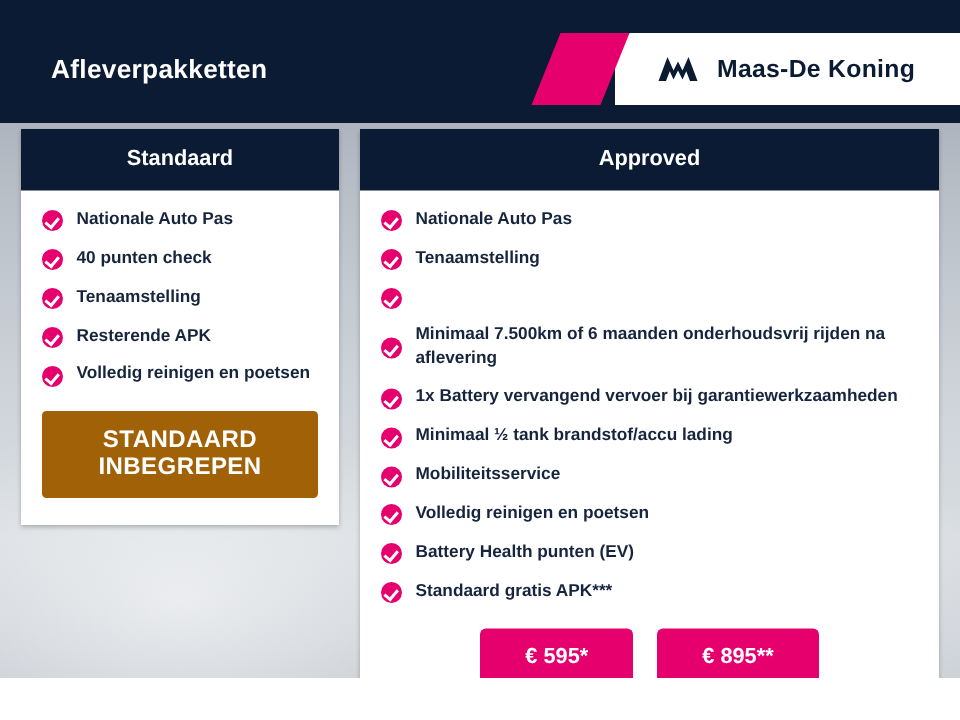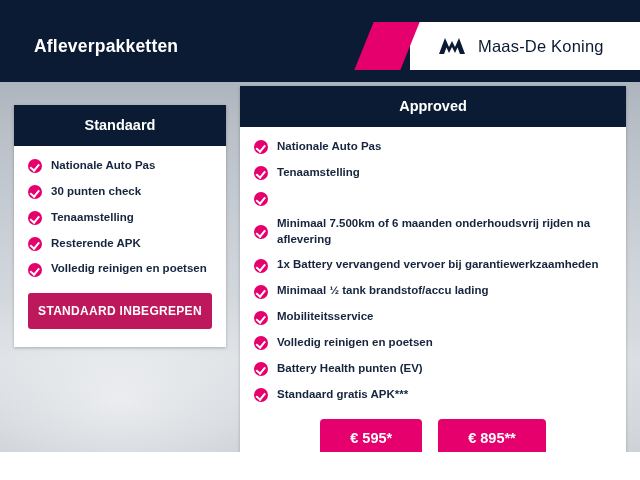--- a/index.html
+++ b/index.html
@@ -78,31 +78,31 @@
     padding-left: 28px;
     gap: 12px;
   }
   .brand-mark {
     width: 28px; height: 24px;
     position: relative;
     flex: 0 0 auto;
   }
   .brand-name {
     font-size: 16.5px;
-    font-weight: normal;
+    font-weight: bold;
     color: #0b1b33;
     letter-spacing: 0.2px;
   }
   
   .card {
     position: absolute;
     background: #ffffff;
     box-shadow: 0 1px 3px rgba(0,0,0,0.25);
   }
-  .card-std { left: 14px; top: 86px; width: 212px; margin-top: 19px; }
+  .card-std { left: 14px; top: 86px; width: 212px; }
   .card-app { left: 240px; top: 86px; width: 386px; }
   .card-head {
     background: #0b1b33;
     color: #ffffff;
     text-align: center;
     font-weight: bold;
     font-size: 14.5px;
     padding: 12px 6px 13px;
   }
   .card-body { padding: 12px 14px 14px; }
@@ -131,25 +131,25 @@
     transform: rotate(40deg);
   }
   .feat-label {
     font-size: 11.5px;
     font-weight: bold;
     color: #16253d;
     line-height: 1.38;
   }
   .pill-std {
     margin: 16px 0 4px;
-    background: #be185d;
+    background: #a16207;
     color: #ffffff;
     text-align: center;
     font-weight: bold;
-    font-size: 12px;
+    font-size: 16px;
     letter-spacing: 0.3px;
     padding: 11px 6px;
     border-radius: 3px;
   }
   .price-row {
     display: flex;
     justify-content: center;
     gap: 16px;
     margin-top: 16px;
   }
@@ -189,21 +189,21 @@
 
   <div class="card card-std">
     <div class="card-head">Standaard</div>
     <div class="card-body">
       <div class="feat">
         <span class="check"></span>
         <span class="feat-label">Nationale Auto Pas</span>
       </div>
       <div class="feat">
         <span class="check"></span>
-        <span class="feat-label">30 punten check</span>
+        <span class="feat-label">40 punten check</span>
       </div>
       <div class="feat">
         <span class="check"></span>
         <span class="feat-label">Tenaamstelling</span>
       </div>
       <div class="feat">
         <span class="check"></span>
         <span class="feat-label">Resterende APK</span>
       </div>
       <div class="feat">

